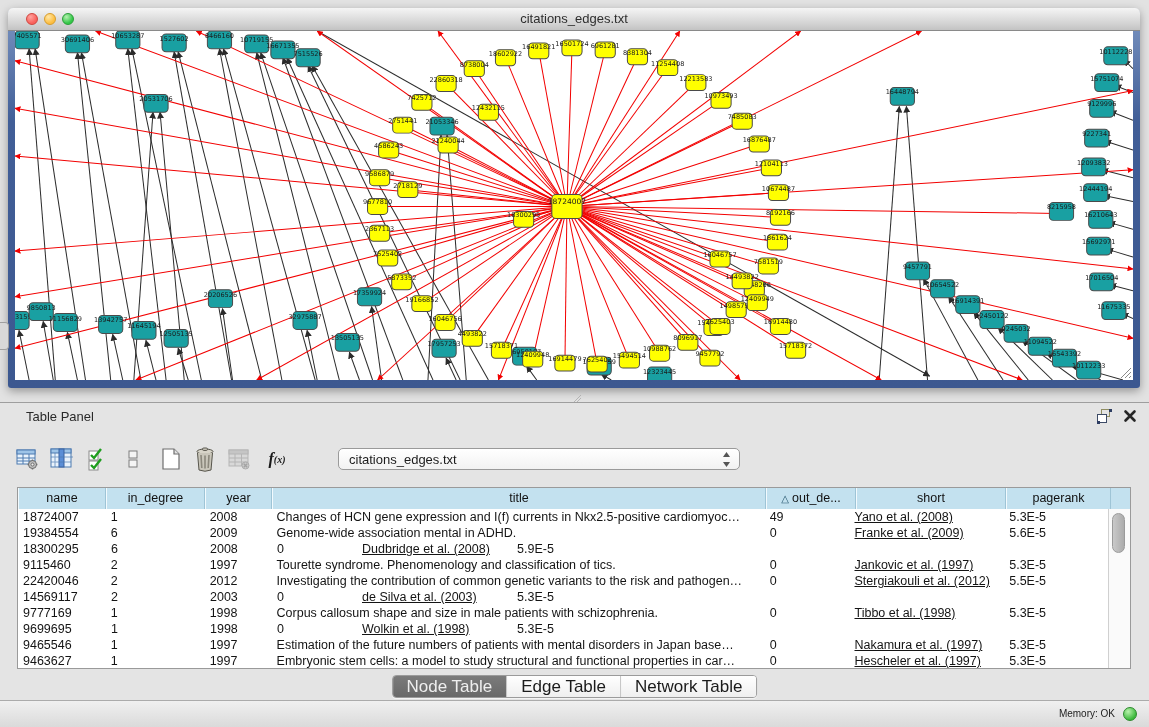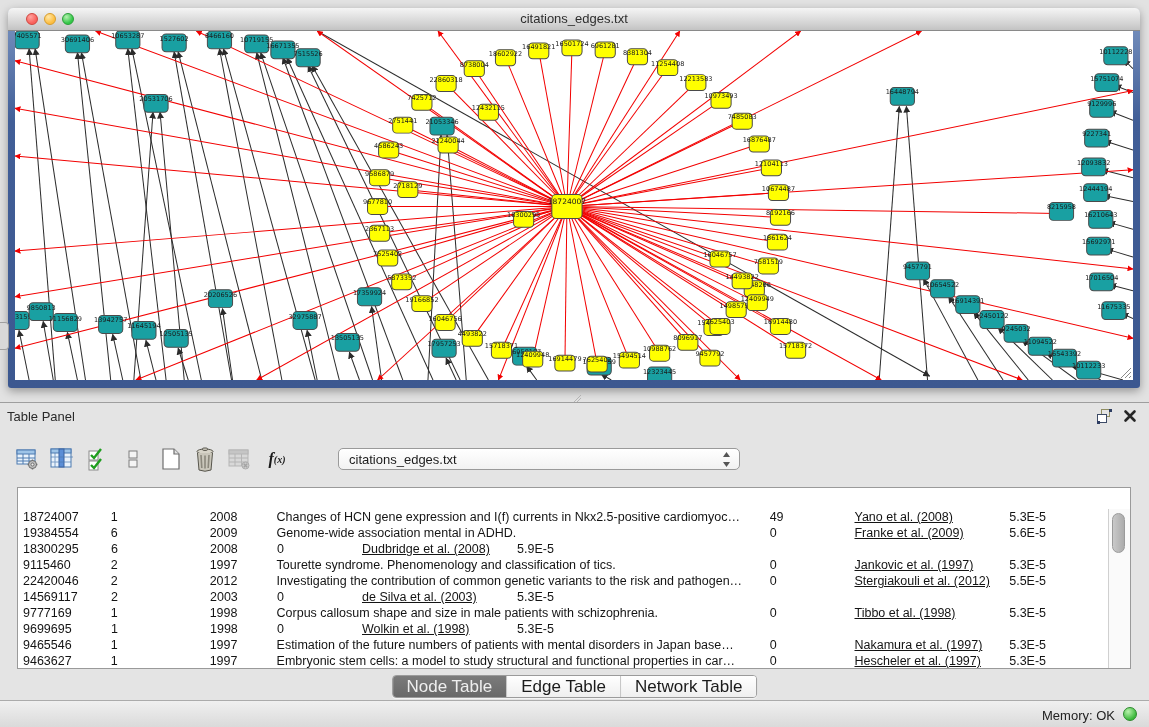--- a/index.html
+++ b/index.html
@@ -25,21 +25,21 @@
 
   .collapse-tab{position:absolute;left:0;top:322px;width:8px;height:26px;background:#d8d8d8;
     border:1px solid #9f9f9f;border-left:none;border-radius:0 4px 4px 0;}
 
   .splitter-handle{position:absolute;left:570px;top:394px;width:12px;height:8px;opacity:.6;}
 
   
   .table-panel{position:absolute;left:0;top:402px;width:1149px;height:298px;
     background:#e4e4e4;border-top:1px solid #9e9e9e;}
   .panel-header{position:relative;height:27px;}
-  .panel-title{position:absolute;left:7px;top:6px;font-size:13px;color:#2a2a2a;}
+  .panel-title{position:absolute;left:26px;top:6px;font-size:13px;color:#2a2a2a;}
   .float-icon{position:absolute;right:36px;top:6px;width:16px;height:15px;cursor:pointer;}
   .close-icon{position:absolute;right:12px;top:6px;width:14px;height:14px;cursor:pointer;}
 
   .toolbar{position:absolute;left:0;top:36px;height:40px;width:100%;display:flex;align-items:center;}
   .tb-btn{width:26px;height:26px;display:flex;align-items:center;justify-content:center;cursor:pointer;}
   .tb-btn svg{display:block;}
   .fx{font-family:"Liberation Serif",serif;font-style:italic;font-weight:bold;font-size:16px;color:#1a1a1a;}
   .fx small{font-size:10px;font-weight:bold;}
   .combo{position:relative;margin-left:48px;width:402px;height:22px;background:linear-gradient(#ffffff,#f2f2f2);
     border:1px solid #9a9a9a;border-radius:5px;box-sizing:border-box;cursor:pointer;}
@@ -67,21 +67,21 @@
     border:1px solid #9b9b9b;border-radius:4px;overflow:hidden;background:#fff;
     box-shadow:0 1px 0 rgba(255,255,255,.6);}
   .tab{height:21px;line-height:21px;padding:0 14px;font-size:17px;color:#1b1b1b;
     background:linear-gradient(#ffffff,#efefef);cursor:pointer;border-left:1px solid #c4c4c4;}
   .tab:first-child{border-left:none;}
   .tab.selected{background:linear-gradient(#7b7b7b,#696969);color:#efefef;}
 
   
   .statusbar{position:absolute;left:0;bottom:0;width:100%;height:27px;
     background:linear-gradient(#f0f0f0,#dadada);border-top:1px solid #ababab;box-sizing:border-box;}
-  .mem{position:absolute;right:34px;top:7px;font-size:13px;color:#222;margin-left:28px;}
+  .mem{position:absolute;right:34px;top:7px;font-size:10px;color:#222;margin-left:28px;}
   .memdot{position:absolute;right:12px;top:6px;width:14px;height:14px;border-radius:50%;
     background:radial-gradient(circle at 35% 30%,#b8f2ac,#3cb93c 70%);border:1px solid #2b8a2b;box-sizing:border-box;}
 </style>
 </head>
 <body>
 
 <div class="app">
 
   <div class="net-window">
     <div class="net-titlebar">
@@ -699,20 +699,29 @@
       <div class="combo">
         <span class="combo-text">citations_edges.txt</span>
         <svg class="combo-arrows" width="9" height="17" viewBox="0 0 9 17">
           <path d="M4.5 1 L8 6 H1 Z" fill="#555"></path>
           <path d="M4.5 16 L1 11 H8 Z" fill="#555"></path>
         </svg>
       </div>
     </div>
 
     <div class="tbl">
+      <div class="tbl-head" id="tbl-head">
+          <div class="th c0">name</div>
+          <div class="th c1">in_degree</div>
+          <div class="th c2">year</div>
+          <div class="th c3">title</div>
+          <div class="th c4"><span class="sort">△</span>out_de...</div>
+          <div class="th c5">short</div>
+          <div class="th c6">pagerank</div>
+        </div>
       <div class="tbl-body" id="tbl-body">
           <div class="tr">
             <div class="td c0">18724007</div>
             <div class="td c1">1</div>
             <div class="td c2">2008</div>
             <div class="td c3">Changes of HCN gene expression and I(f) currents in Nkx2.5-positive cardiomyoc…</div>
             <div class="td c4">49</div>
             <div class="td c5 center">Yano et al. (2008)</div>
             <div class="td c6">5.3E-5</div>
           </div>

